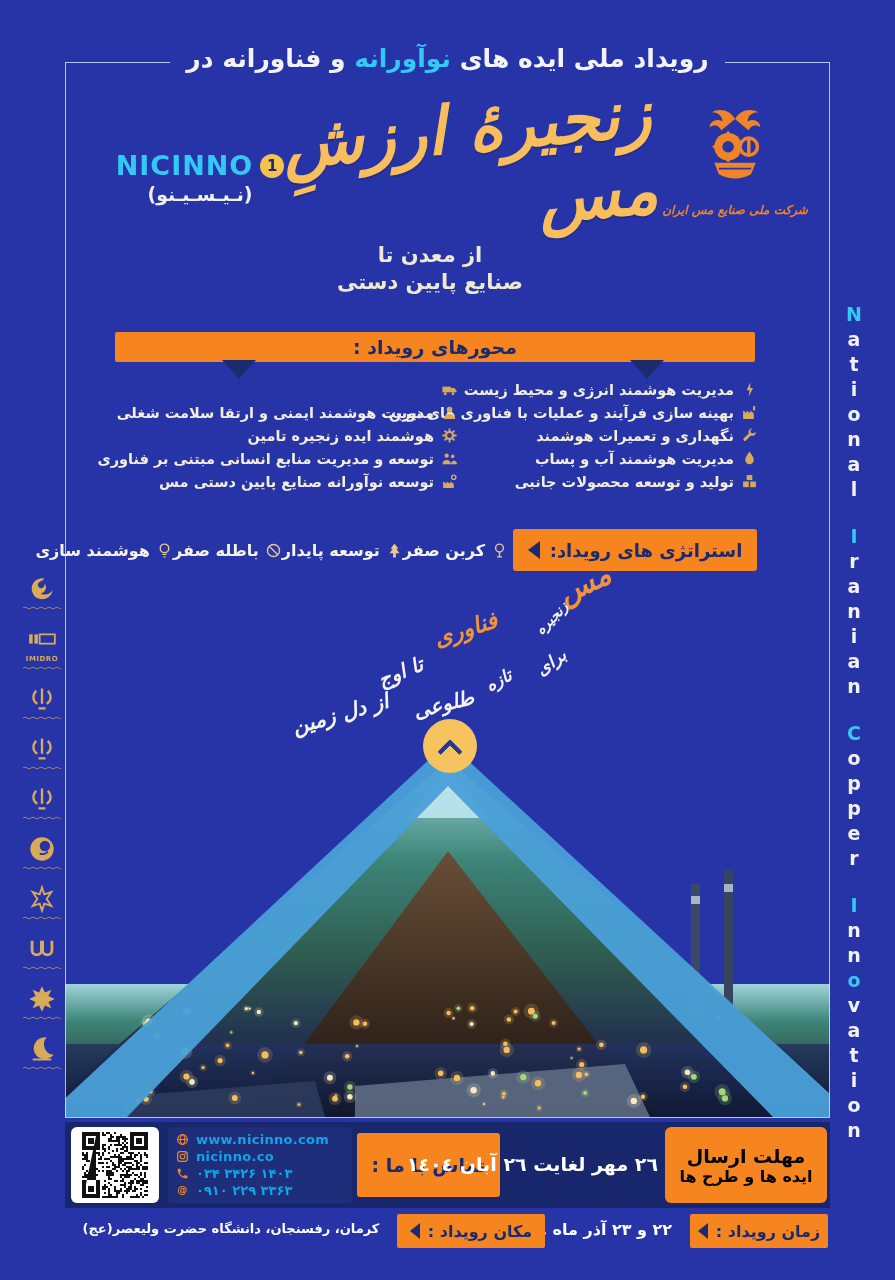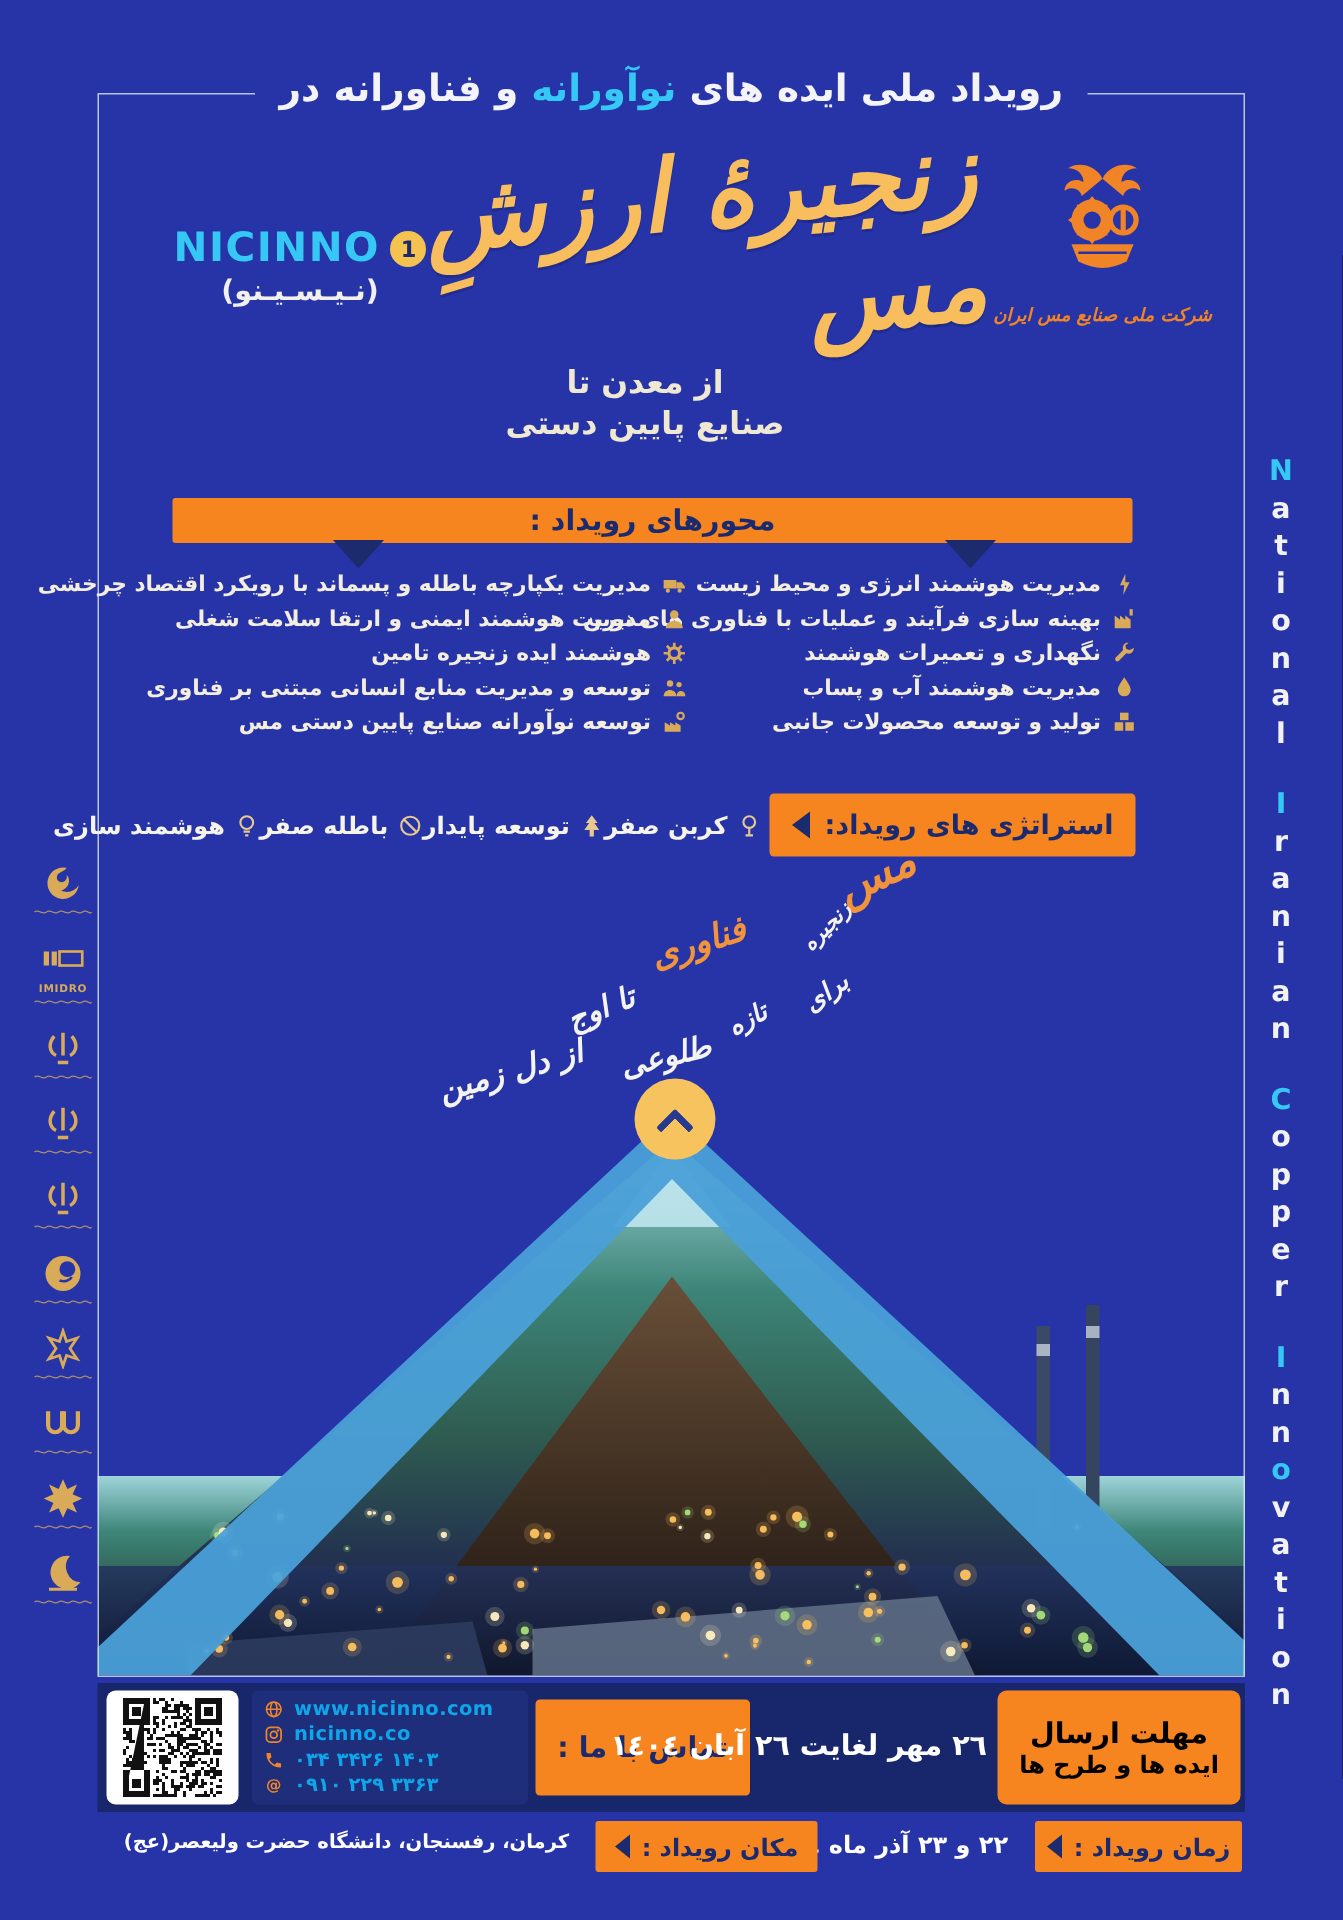--- a/index.html
+++ b/index.html
@@ -655,21 +655,20 @@
           <use href="#byproducts-icon"></use>
         </svg>
         <span>تولید و توسعه محصولات جانبی</span>
       </div>
     </div>
   <div class="abs topic-col" id="topics-left">
       <div class="topic-item">
         <svg class="gi">
           <use href="#waste-management-icon"></use>
         </svg>
-        <span>مدیریت یکپارچه باطله و پسماند با رویکرد اقتصاد چرخشی</span>
       </div>
       <div class="topic-item">
         <svg class="gi">
           <use href="#safety-health-icon"></use>
         </svg>
         <span>مدیریت هوشمند ایمنی و ارتقا سلامت شغلی</span>
       </div>
       <div class="topic-item">
         <svg class="gi">
           <use href="#supply-chain-icon"></use>

